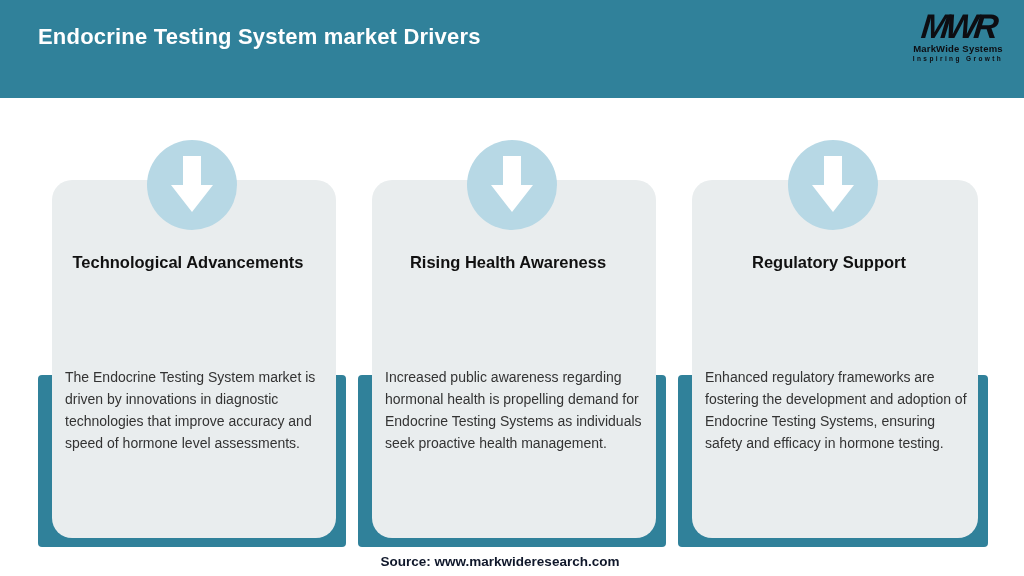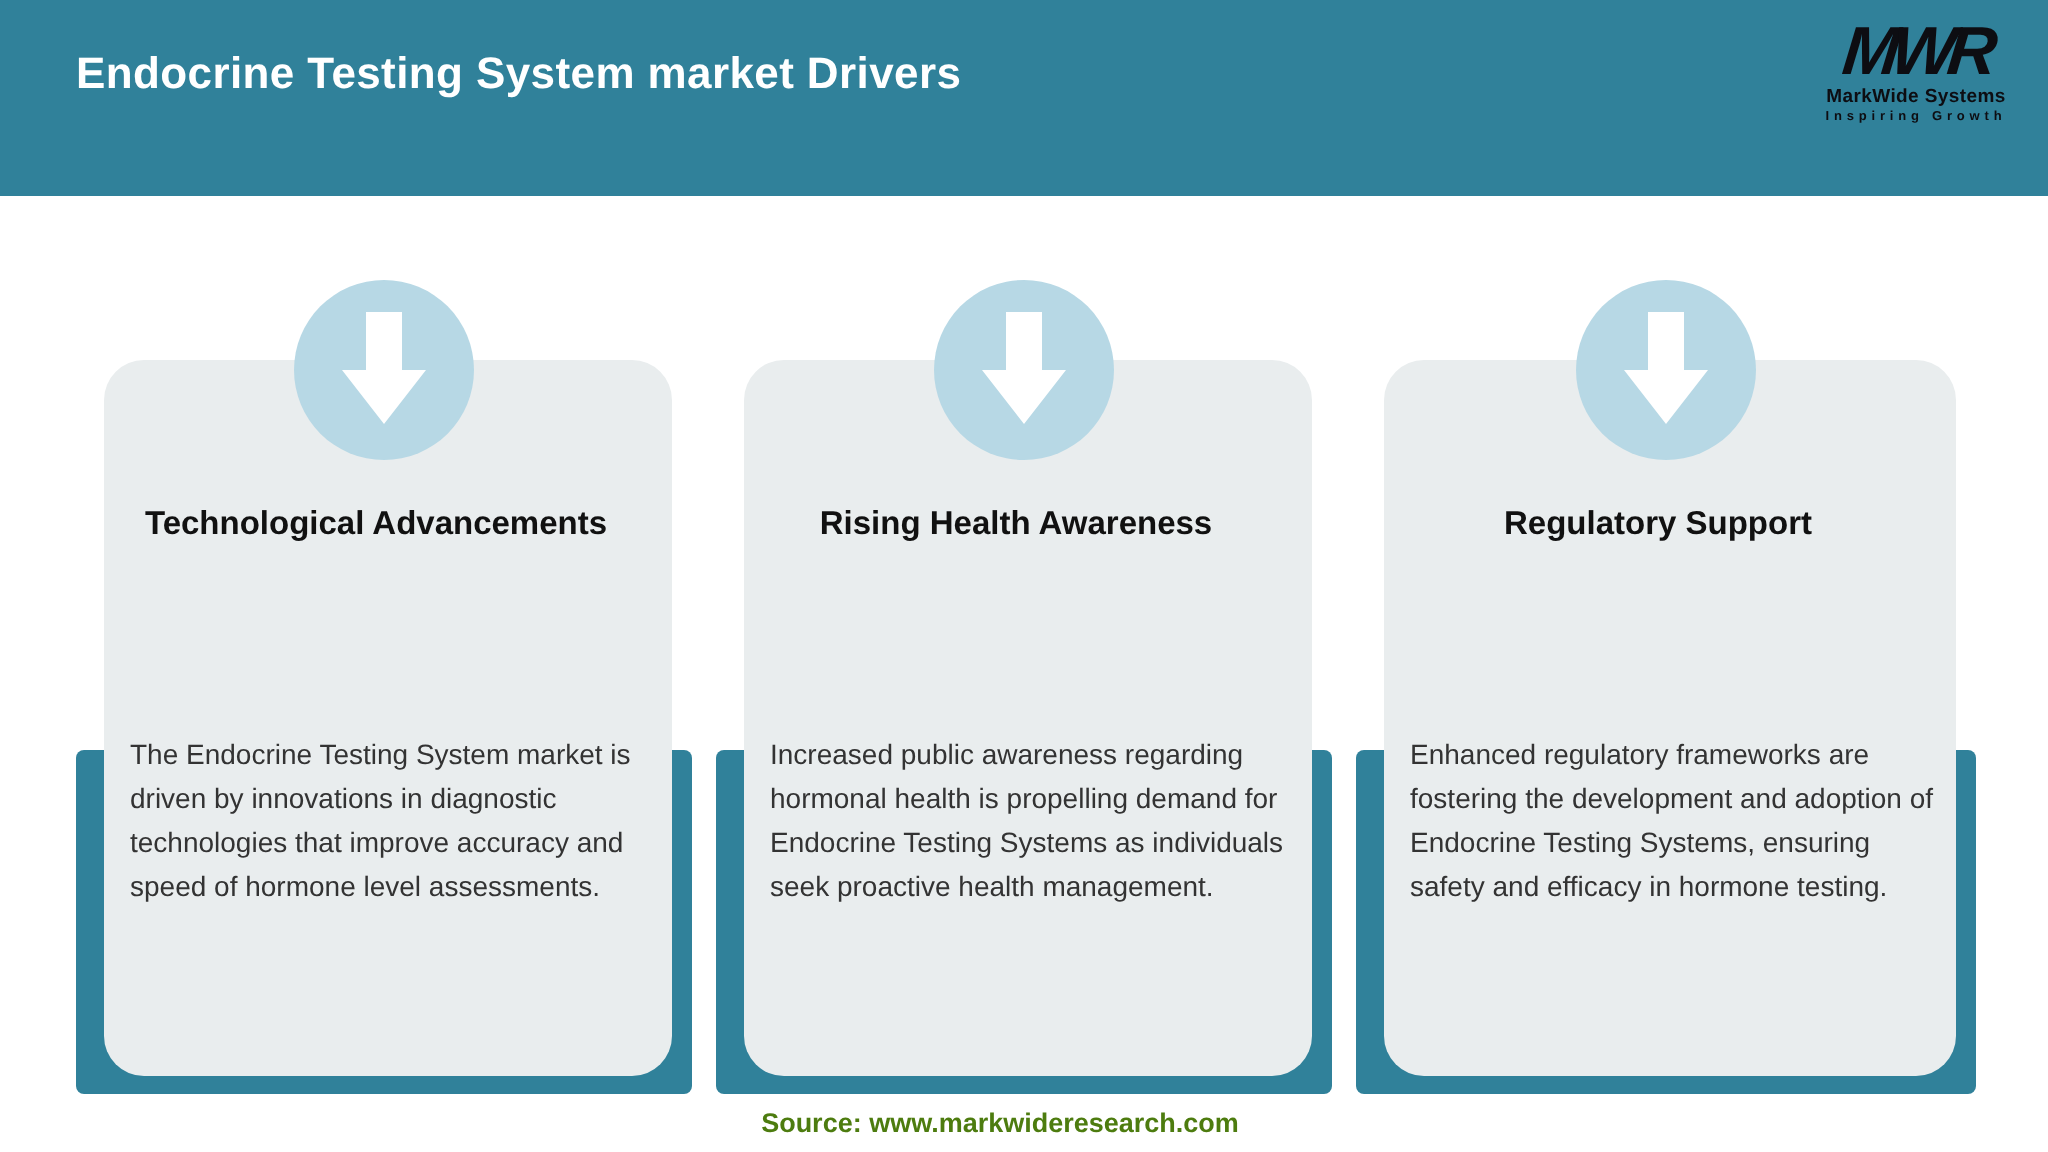--- a/index.html
+++ b/index.html
@@ -59,21 +59,21 @@
     line-height: 24px;
   }
   .card-text {
     position: absolute; top: 186px; left: 27px; right: 15px;
     font-size: 14px; line-height: 22px; color: #333333; margin-top: 40px;
   }
 
   
   .footer-source {
     position: absolute; left: 0; top: 554px; width: 1000px;
-    text-align: center; font-size: 13.5px; font-weight: bold; color: #4d7c0f;
+    text-align: center; font-size: 13.5px; font-weight: bold; color: #0f172a;
   }
   .footer-disclaimer {
     position: absolute; right: 14px; top: 557px;
     font-size: 10px; color: #111111;
   }
 </style>
 </head>
 <body>
 
 <div class="page">

